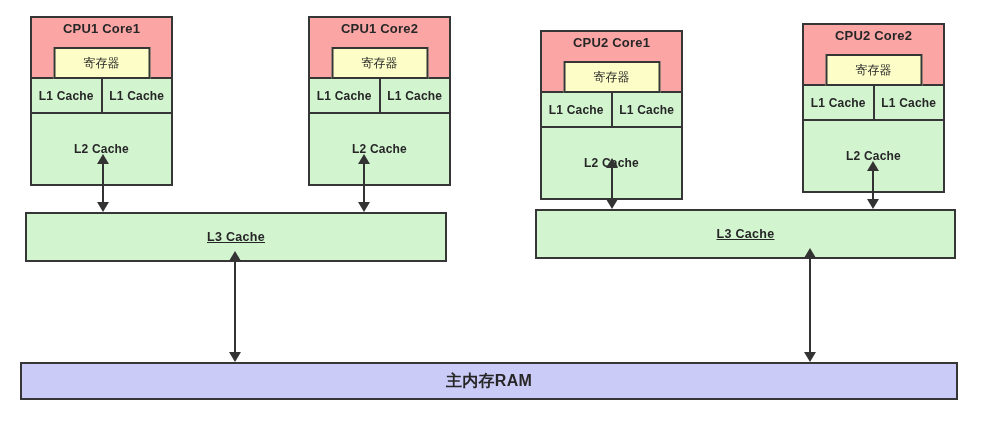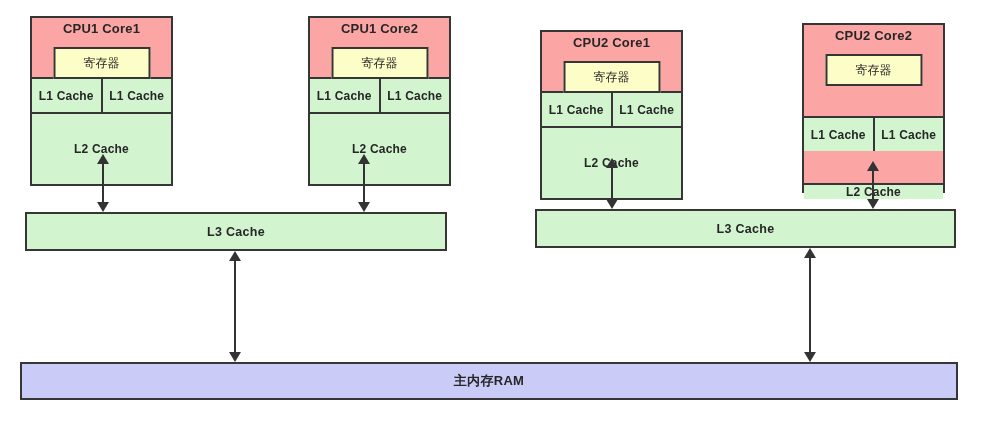--- a/index.html
+++ b/index.html
@@ -51,42 +51,42 @@
     display:flex;align-items:center;justify-content:center;
     font-size:12px;font-weight:700;letter-spacing:.2px;
   }
   
   .bar{
     position:absolute;box-sizing:border-box;
     border:2px solid #363636;
     display:flex;align-items:center;justify-content:center;
     font-size:12.5px;font-weight:700;letter-spacing:.3px;
   }
-  .l3-bar{background:#d2f5d0;height:39px;}
-  .ram-bar{background:#cbcbf8;height:38px;font-size:13px;}
+  .l3-bar{background:#d2f5d0;height:50px;text-decoration:underline;}
+  .ram-bar{background:#cbcbf8;height:38px;font-size:16px;}
   
   .varrow{position:absolute;width:12px;}
   .varrow .line{
     position:absolute;left:5px;top:5px;bottom:5px;width:2px;background:#333333;
   }
   .varrow .head-top{
     position:absolute;top:0;left:0;width:0;height:0;
     border-left:6px solid transparent;border-right:6px solid transparent;
     border-bottom:10px solid #333333;
   }
   .varrow .head-bottom{
     position:absolute;bottom:0;left:0;width:0;height:0;
     border-left:6px solid transparent;border-right:6px solid transparent;
     border-top:10px solid #333333;
   }
   
   #core0{left:30px;top:16px;}
   #core1{left:308px;top:16px;}
   #core2{left:540px;top:30px;}
-  #core3{left:802px;top:23px;gap:32px;}
+  #core3{left:802px;top:23px;}
   #l3-0{left:25px;top:212px;width:422px;}
   #l3-1{left:535px;top:209px;width:421px;}
   #ram{left:20px;top:362px;width:938px;}
   #arrow0{left:97px;top:154px;height:58px;}
   #arrow1{left:358px;top:154px;height:58px;}
   #arrow2{left:606px;top:158px;height:51px;}
   #arrow3{left:867px;top:161px;height:48px;}
   #arrow4{left:229px;top:251px;height:111px;}
   #arrow5{left:804px;top:248px;height:114px;}
 </style>

